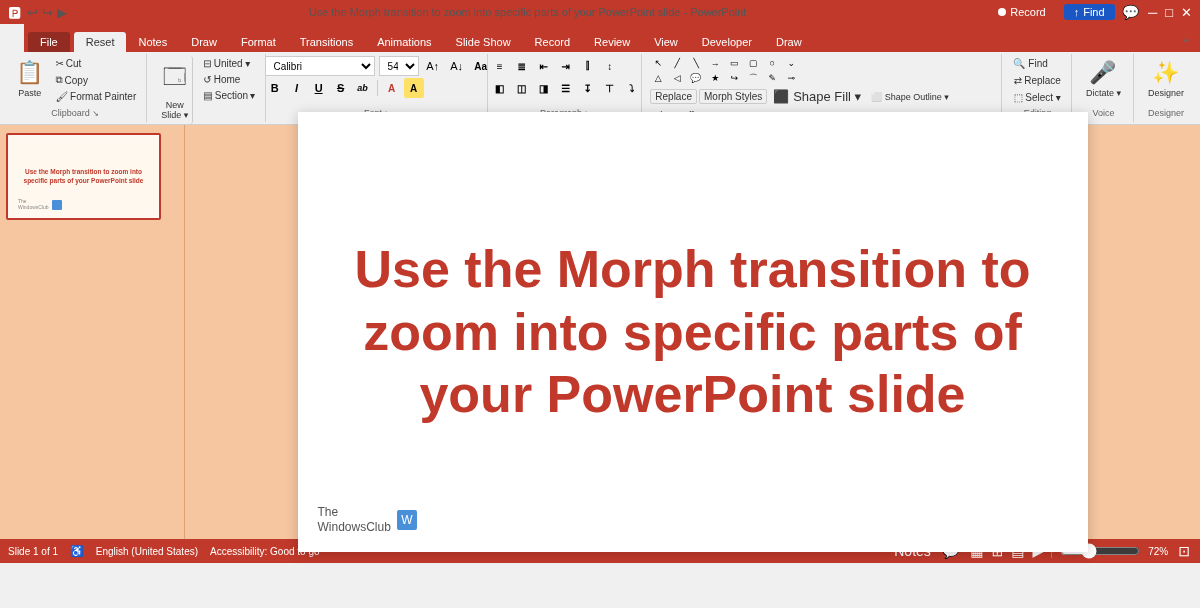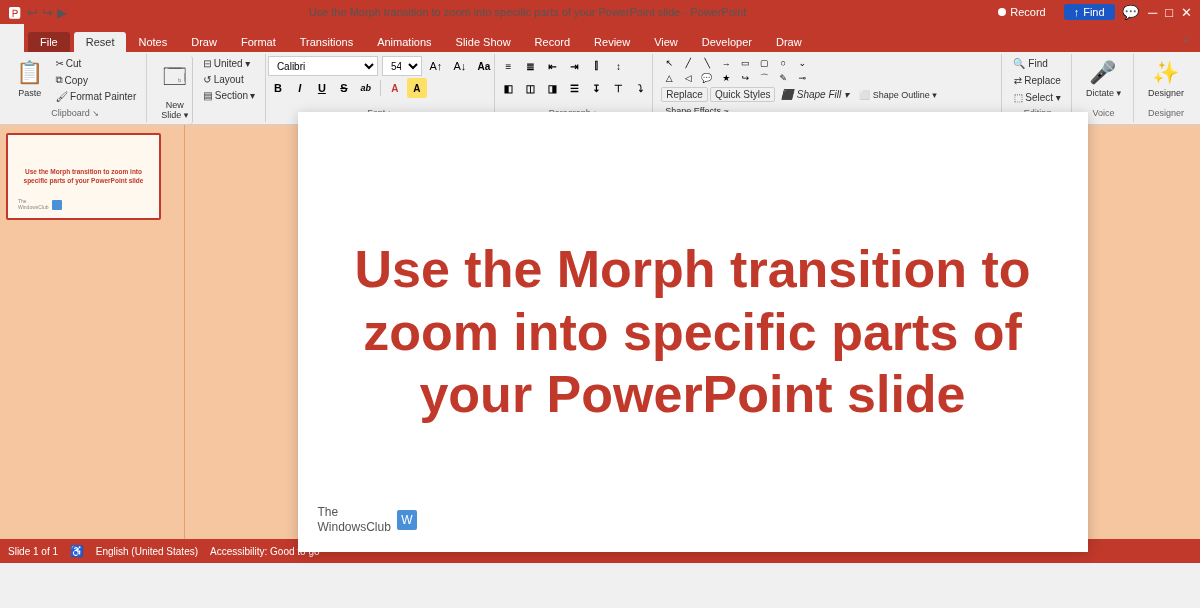--- a/index.html
+++ b/index.html
@@ -380,21 +380,21 @@
           <span class="icon">🗔</span>
           <span>New<br>Slide ▾</span>
         </div>
         <div class="ribbon-col" style="padding-left:4px;">
           <div class="ribbon-btn-small">
             <span>⊟</span>
             <span>United ▾</span>
           </div>
           <div class="ribbon-btn-small">
             <span>↺</span>
-            <span>Layout</span>
+            <span>Home</span>
           </div>
           <div class="ribbon-btn-small">
             <span>▤</span>
             <span>Section</span>
             <span> ▾</span>
           </div>
         </div>
       </div>
       <div class="ribbon-group-label">Slides</div>
     </div>
@@ -464,22 +464,22 @@
           <span class="shape-item">◁</span>
           <span class="shape-item">💬</span>
           <span class="shape-item">★</span>
           <span class="shape-item">↪</span>
           <span class="shape-item">⌒</span>
           <span class="shape-item">✎</span>
           <span class="shape-item">⊸</span>
         </div>
         <div style="display:flex; gap:2px; align-items:center; flex-wrap:wrap;">
           <span class="ribbon-btn-small" style="border:1px solid #ccc; padding:1px 4px;">Replace</span>
-          <span class="ribbon-btn-small" style="border:1px solid #ccc; padding:1px 4px;">Quick Styles</span>
-          <span class="ribbon-btn-small" style="font-size:10px;font-style:italic;">⬛ Shape Fill ▾</span>
+          <span class="ribbon-btn-small" style="border:1px solid #ccc; padding:1px 4px;">Morph Styles</span>
+          <span class="ribbon-btn-small" style="font-size:13px;">⬛ Shape Fill ▾</span>
           <span class="ribbon-btn-small" style="font-size:9px;">⬜ Shape Outline ▾</span>
           <span class="ribbon-btn-small" style="font-size:9px;">Shape Effects ~</span>
         </div>
       </div>
       <div class="ribbon-group-label">Drawing <span style="font-size:8px;">↘</span></div>
     </div>
 
     <div class="ribbon-group">
       <div class="ribbon-group-content" style="flex-direction:column; gap:2px;">
         <div class="ribbon-btn-small">
@@ -558,13 +558,27 @@
 
 </div>
 
 <div class="status-bar">
   <div class="status-left">
     <span>Slide 1 of 1</span>
     <span style="font-size:11px;">♿</span>
     <span>English (United States)</span>
     <span>Accessibility: Good to go</span>
   </div>
+  <div class="status-right">
+    <button class="status-btn">
+      <span>Notes</span>
+    </button>
+    <button class="status-btn">💬</button>
+    <span style="cursor:pointer; font-size:14px;">▦</span>
+    <span style="cursor:pointer; font-size:14px;">⊞</span>
+    <span style="cursor:pointer; font-size:14px;">▤</span>
+    <span style="cursor:pointer; font-size:14px;">▶</span>
+    <span style="width:1px; height:14px; background:rgba(255,255,255,0.3); display:inline-block;"></span>
+    <input type="range" min="10" max="200" value="72" style="width: 80px; accent-color: white;">
+    <span>72%</span>
+    <button class="status-btn">⊡</button>
+  </div>
 </div>
 
 </body></html>

